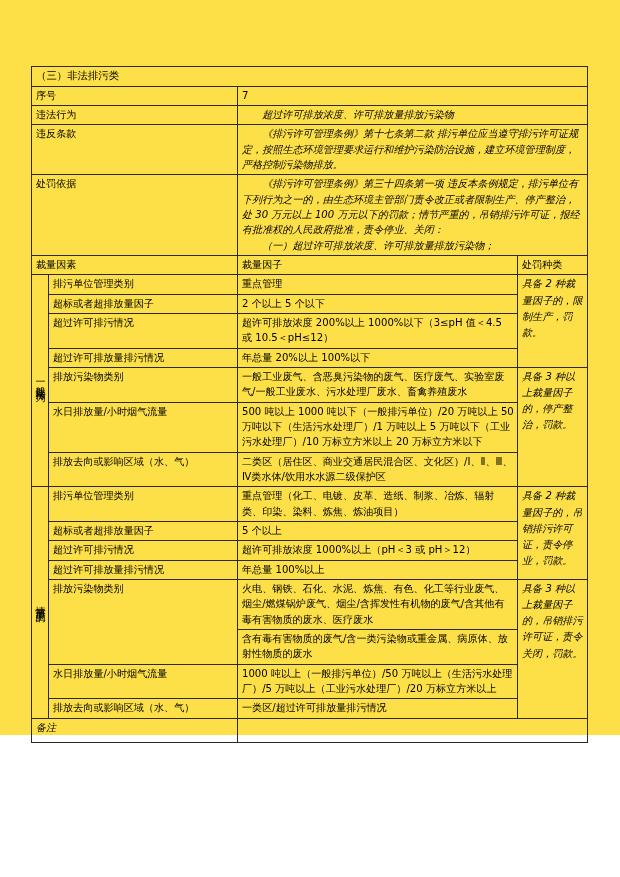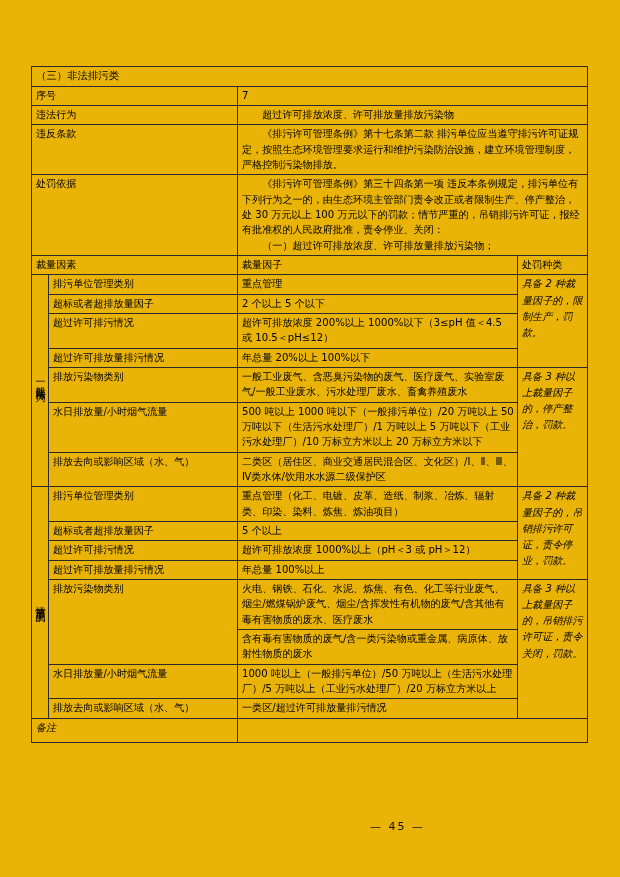--- a/index.html
+++ b/index.html
@@ -13,22 +13,22 @@
     position: relative;
     font-family: "DejaVu Sans", "Liberation Sans", sans-serif;
     color: #000000;
     overflow: hidden;
   }
 
   .page {
     position: absolute;
     left: 0; top: 0;
     width: 620px;
-    height: 877px;
-    background: #eab308;
+    height: 735px;
+    background: #fde047;
   }
 
   .doc-table {
     position: absolute;
     left: 31px;
     top: 66px;
     width: 556px;
     border-collapse: collapse;
     table-layout: fixed;
     font-size: 10.1px;
@@ -50,20 +50,21 @@
   col.c-pen    { width: 70px; }
 
   .cell-title {
     font-size: 10.4px;
     padding-top: 3px;
     padding-bottom: 3px;
   }
 
   .indent-para {
     text-indent: 2em;
+    font-style: italic;
   }
 
   .vert-label {
     writing-mode: vertical-rl;
     text-orientation: upright;
     letter-spacing: 1.5px;
     text-align: center;
     vertical-align: middle;
     padding: 4px 0;
     white-space: nowrap;
@@ -215,17 +216,14 @@
       </tr>
 
       <tr class="note-row">
         <td colspan="2">备注</td>
         <td colspan="2"></td>
       </tr>
 
     </tbody>
   </table>
 
-  <div class="page-number">
-    <span class="pn-inner">— 45 —</span>
-  </div>
 
 </div>
 
 </body></html>

